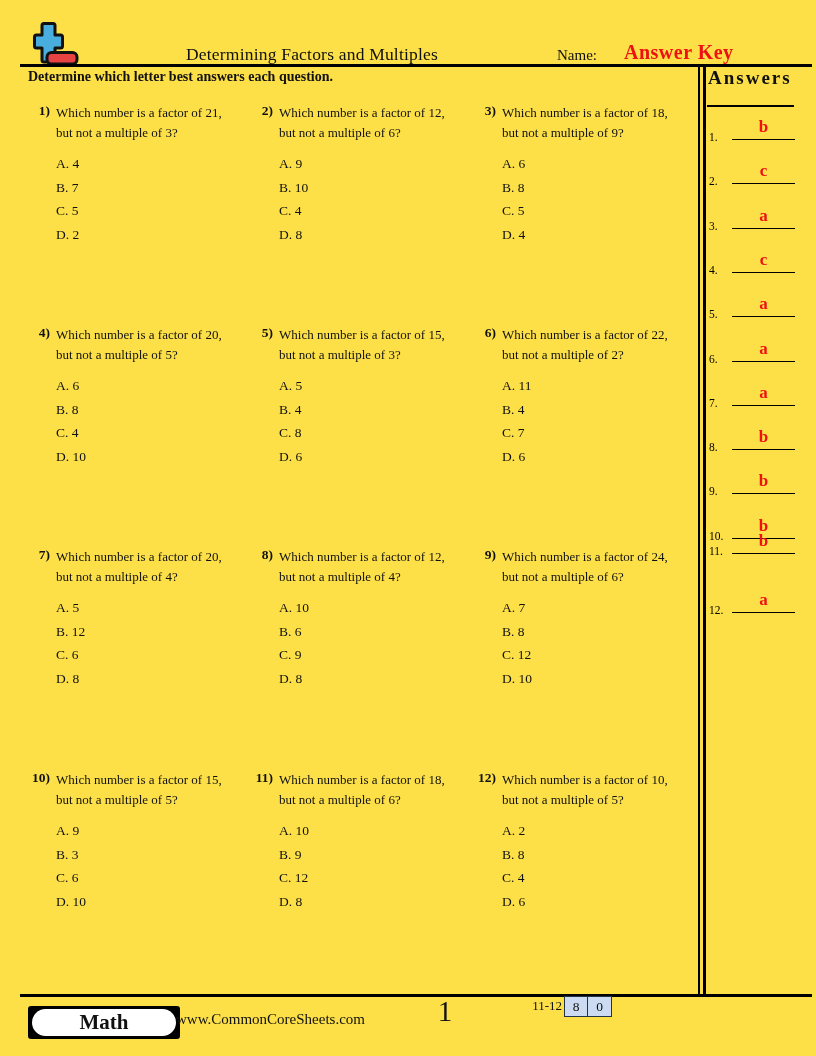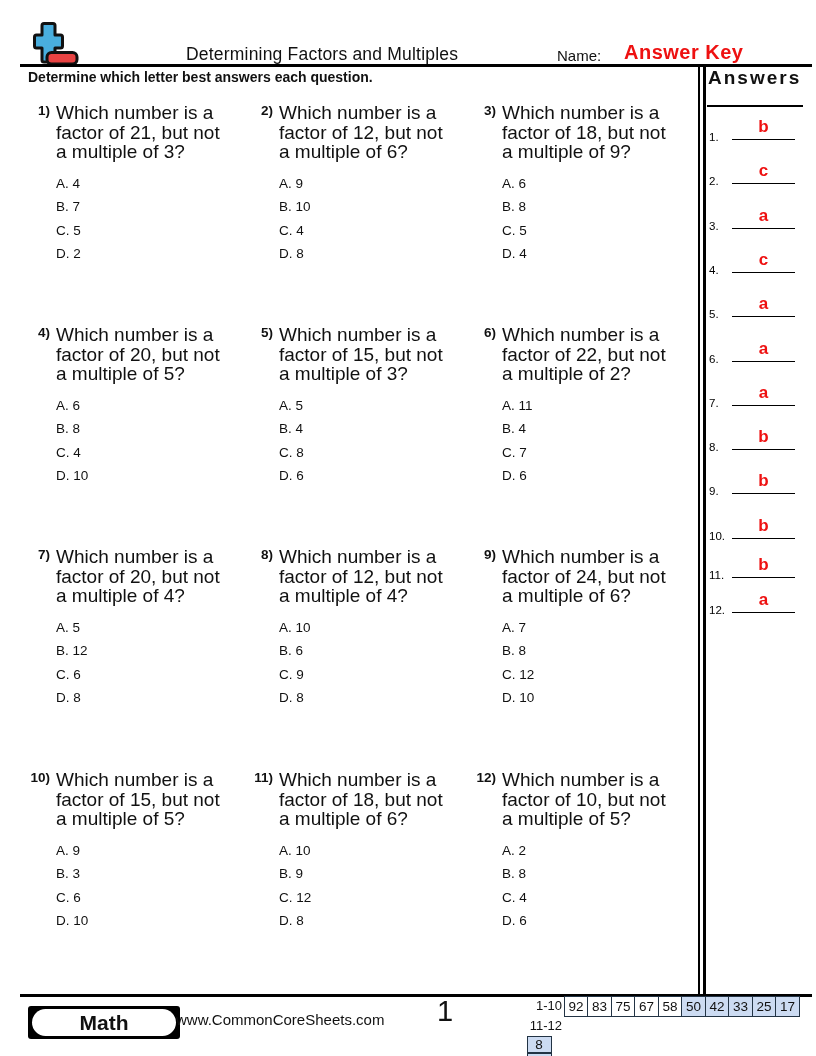--- a/index.html
+++ b/index.html
@@ -1,35 +1,35 @@
 <!DOCTYPE html>
 <html style="--red: #ee1111; --logo_blue: #49aede; --logo_red: #e84343; --table_hl: #ccdbf2; --table_border: #223344;"><head>
 <meta charset="utf-8">
 <style>
   html,body { margin:0; padding:0; background:#888; }
   .page {
     position:relative; width:816px; height:1056px; margin:0 auto;
-    background:#ffffff; font-family:Liberation Sans, sans-serif; color:#111;
+    background:#fde047; font-family:Liberation Serif, serif; color:#111;
     overflow:hidden;
   }
 
   
   .logo { position:absolute; left:33px; top:22px; }
   .page-title { position:absolute; left:186px; top:44px; font-size:17.5px; letter-spacing:.2px; }
   .name-label { position:absolute; left:557px; top:47px; font-size:15px; }
   .answer-key { position:absolute; left:624px; top:41px; font-size:20px; font-weight:bold; color:var(--red); letter-spacing:.5px; }
   .header-rule { position:absolute; left:20px; top:64px; width:792px; height:3px; background:#000; }
   .instruction { position:absolute; left:28px; top:69px; font-size:14px; font-weight:bold; }
 
   
   .qgrid { position:absolute; left:28px; top:100px; width:668px; height:890px; }
   .q { position:absolute; width:218px; display:flex; }
   .qnum { width:28px; flex:0 0 28px; text-align:right; font-weight:bold; font-size:13.5px; padding-right:6px; box-sizing:border-box; }
   .qbody { flex:1; }
-  .qtext { margin:0; width:176px; font-size:19px; line-height:19.5px; }
+  .qtext { margin:0; width:176px; font-size:13px; line-height:19.5px; }
   .opts { margin-top:10px; }
   .opt { font-size:13.5px; line-height:23.5px; }
 
   
   .vline1 { position:absolute; left:698px; top:64px; width:2px; height:931px; background:#000; }
   .vline2 { position:absolutely; }
   .vline2 { position:absolute; left:703px; top:64px; width:2.5px; height:931px; background:#000; }
   .answers-panel { position:absolute; left:707px; top:66px; width:106px; height:928px; }
   .answers-title { font-size:19px; font-weight:bold; letter-spacing:2px; border-bottom:2.5px solid #000; display:inline-block; padding:1px 2px 16px 1px; }
   .arow { position:absolute; left:0; width:100%; height:24px; }
@@ -269,51 +269,38 @@
       <span class="aletter">b</span>
     </div>
     <div class="arow" style="top:404px">
       <span class="anum">9.</span>
       <span class="aletter">b</span>
     </div>
     <div class="arow" style="top:449px">
       <span class="anum">10.</span>
       <span class="aletter">b</span>
     </div>
-    <div class="arow" style="top:488px">
+    <div class="arow" style="top:464px">
       <span class="anum">11.</span>
       <span class="aletter">b</span>
     </div>
     <div class="arow" style="top:523px">
       <span class="anum">12.</span>
       <span class="aletter">a</span>
     </div>
   </div>
 
   <div class="footer-rule"></div>
   <div class="math-badge">
     <div class="pill">Math</div>
   </div>
   <div class="site">www.CommonCoreSheets.com</div>
   <div class="page-num">1</div>
 
   <div class="score-table">
-    <div class="score-row">
-      <span class="score-label">1-10</span>
-      <span class="cell">92</span>
-      <span class="cell">83</span>
-      <span class="cell">75</span>
-      <span class="cell">67</span>
-      <span class="cell">58</span>
-      <span class="cell hl">50</span>
-      <span class="cell hl">42</span>
-      <span class="cell hl">33</span>
-      <span class="cell hl">25</span>
-      <span class="cell hl">17</span>
-    </div>
     <div class="score-row">
       <span class="score-label">11-12</span>
       <span class="cell hl">8</span>
       <span class="cell hl">0</span>
     </div>
   </div>
 
 </div>
 
 </body></html>

